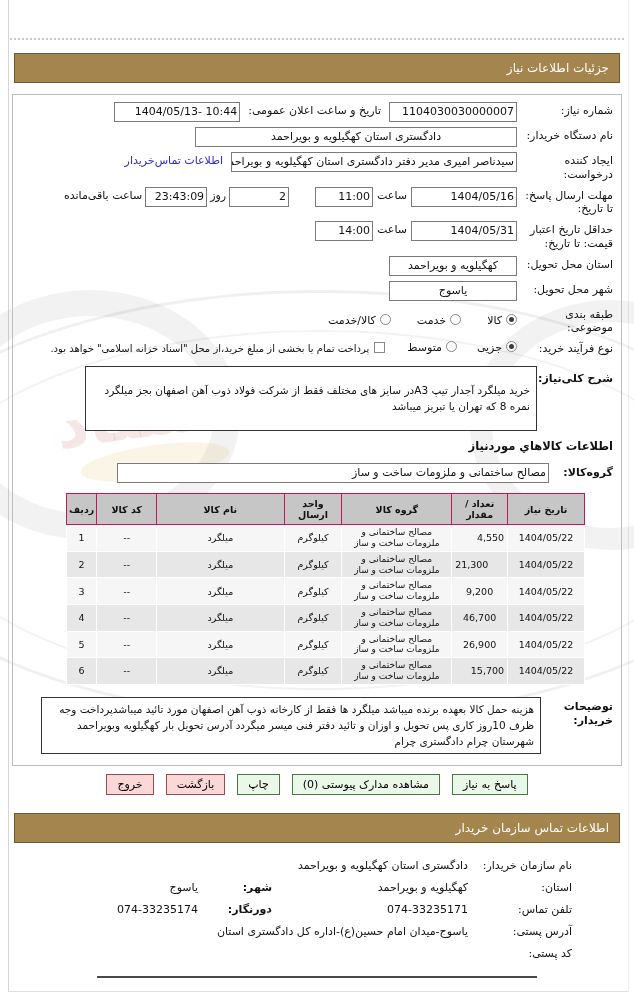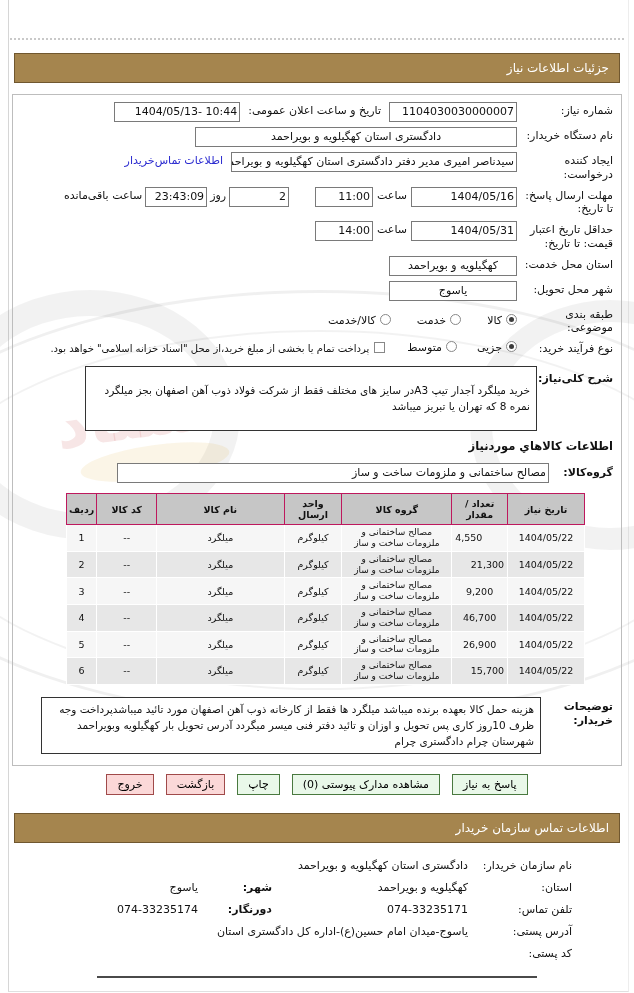--- a/index.html
+++ b/index.html
@@ -118,21 +118,21 @@
     </div>
 
     <div class="frow">
       <div class="flabel">حداقل تاریخ اعتبار قیمت: تا تاریخ:</div>
       <div class="ibox num" style="width:106px">1404/05/31</div>
       <div class="mid" style="padding:2px 4px 0">ساعت</div>
       <div class="ibox num" style="width:58px">14:00</div>
     </div>
 
     <div class="frow">
-      <div class="flabel">استان محل خدمت:</div>
+      <div class="flabel">استان محل تحویل:</div>
       <div class="ibox" style="width:128px; text-align:center">کهگیلویه و بویراحمد</div>
     </div>
 
     <div class="frow">
       <div class="flabel">شهر محل تحویل:</div>
       <div class="ibox" style="width:128px; text-align:center">یاسوج</div>
     </div>
 
     <div class="frow" style="align-items:center">
       <div class="flabel">طبقه بندی موضوعی:</div>
@@ -170,31 +170,31 @@
           <th class="col-unit">واحد ارسال</th>
           <th class="col-name">نام کالا</th>
           <th class="col-code">کد کالا</th>
           <th class="col-row">ردیف</th>
         </tr>
       </thead>
       <tbody>
 
           <tr>
             <td class="num">1404/05/22</td>
-            <td class="num" style="text-align:left">4,550</td>
+            <td class="num" style="text-align:right">4,550</td>
             <td style="font-size:9px">مصالح ساختمانی و ملزومات ساخت و ساز</td>
             <td>کیلوگرم</td>
             <td>میلگرد</td>
             <td>--</td>
             <td>1</td>
           </tr>
 
           <tr>
             <td class="num">1404/05/22</td>
-            <td class="num" style="text-align:right">21,300</td>
+            <td class="num" style="text-align:left">21,300</td>
             <td style="font-size:9px">مصالح ساختمانی و ملزومات ساخت و ساز</td>
             <td>کیلوگرم</td>
             <td>میلگرد</td>
             <td>--</td>
             <td>2</td>
           </tr>
 
           <tr>
             <td class="num">1404/05/22</td>
             <td class="num" style="text-align:center">9,200</td>

